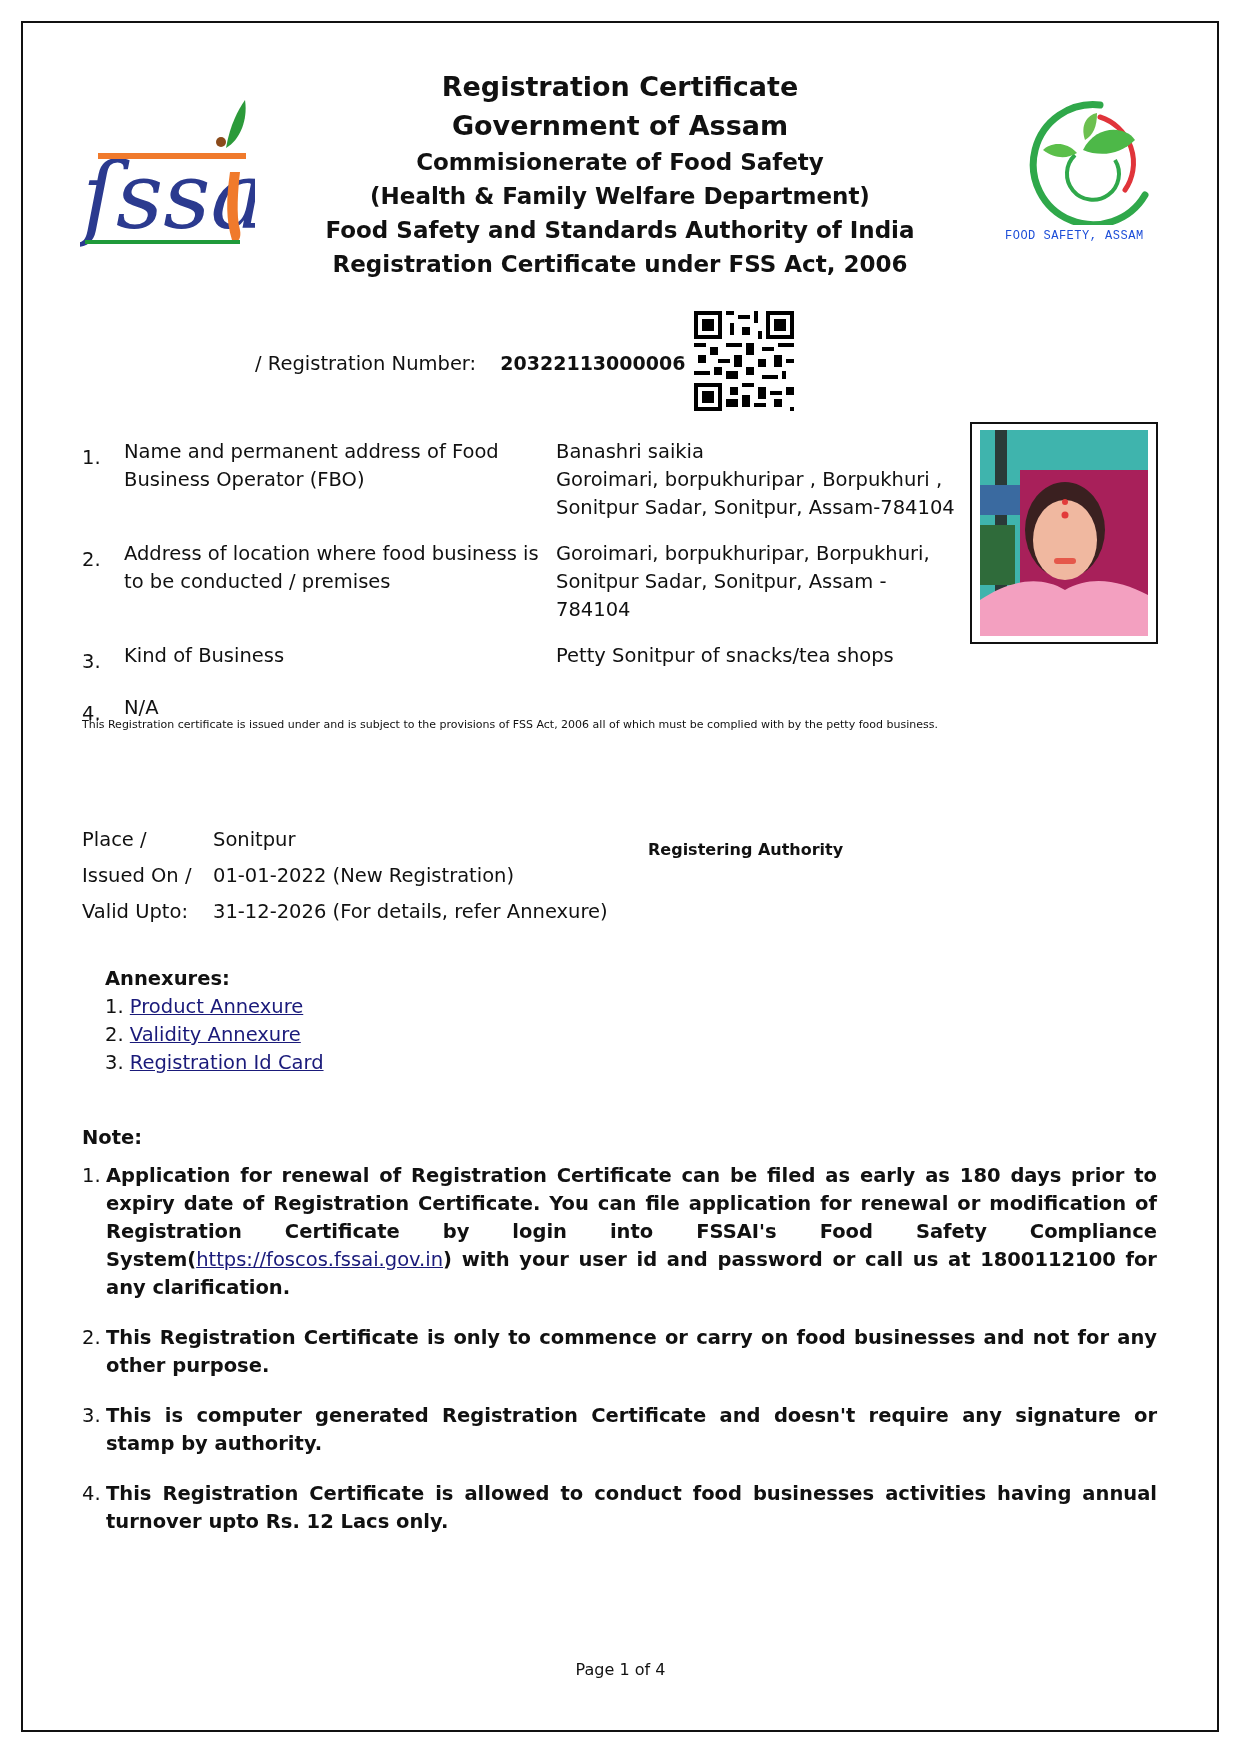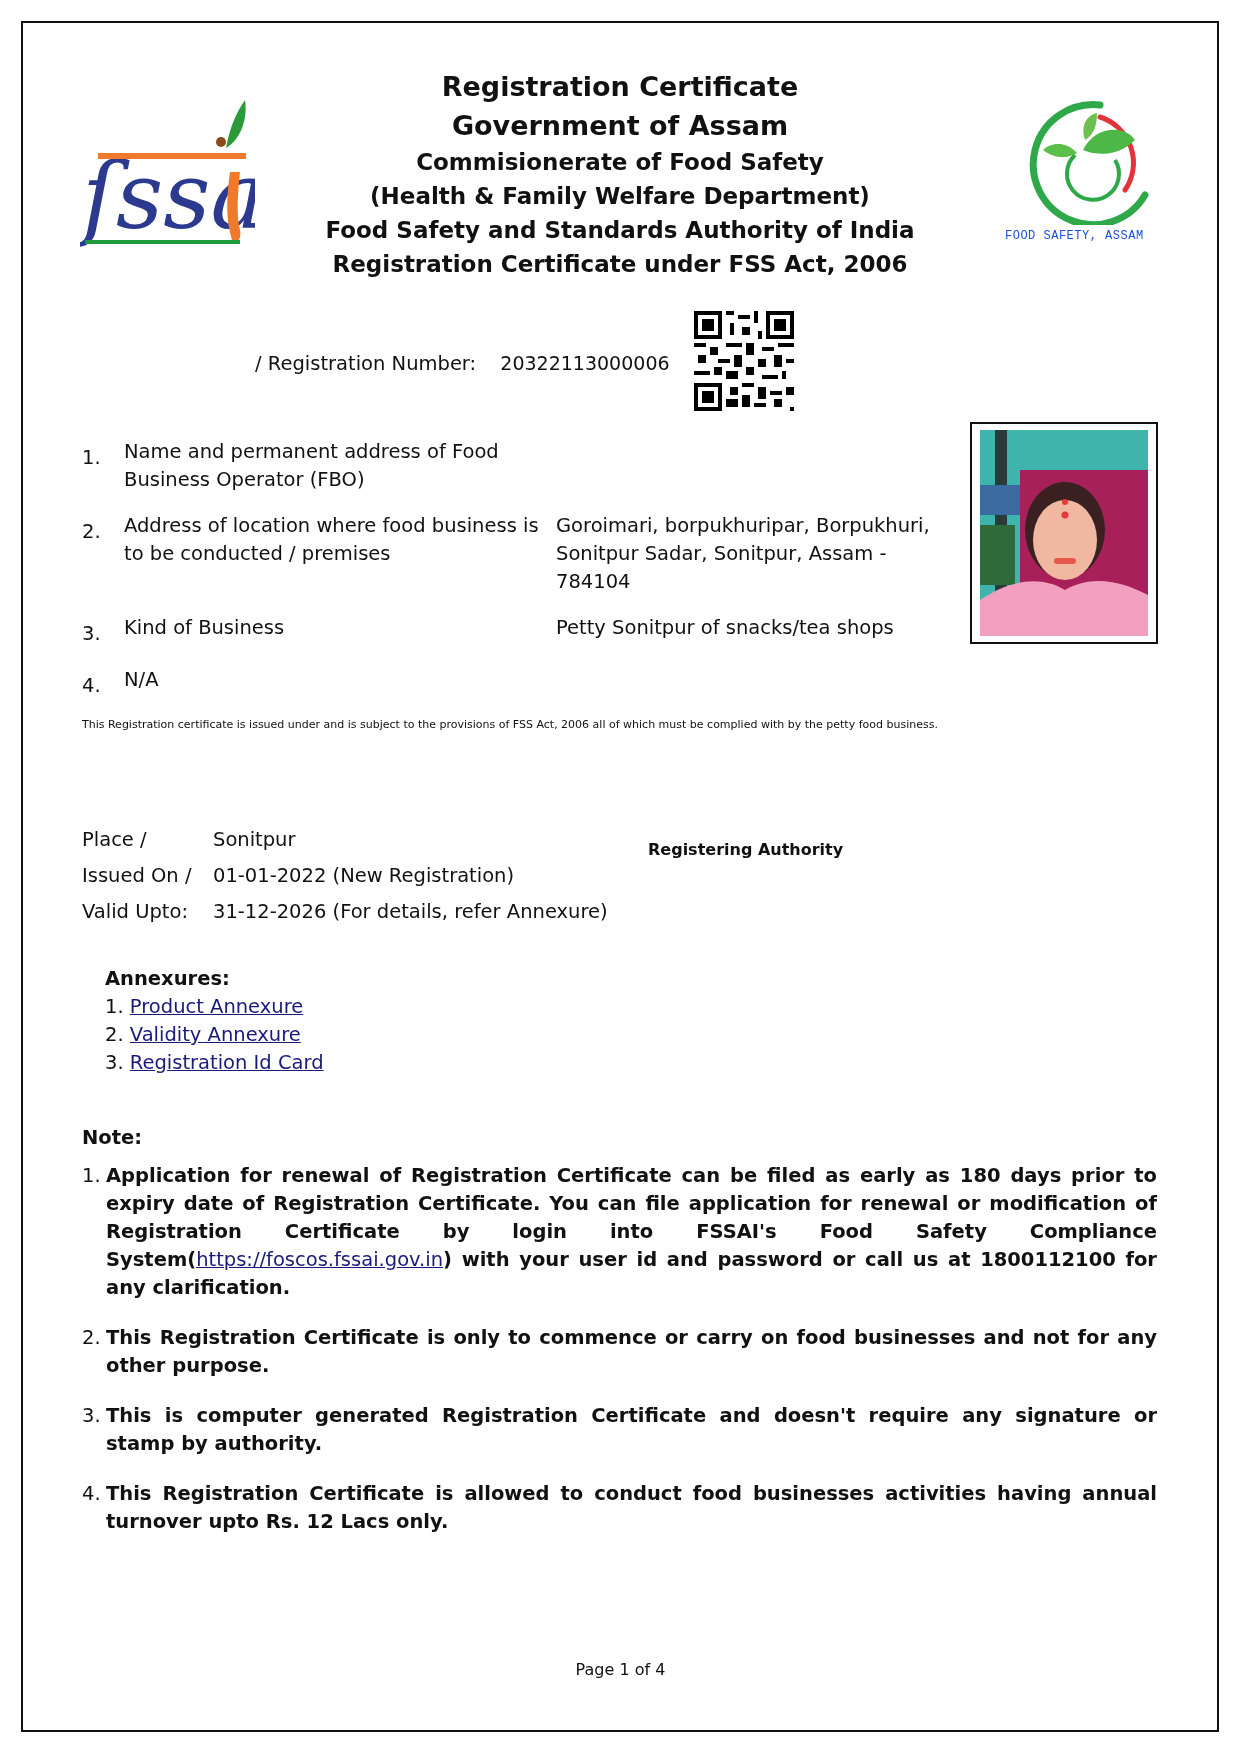--- a/index.html
+++ b/index.html
@@ -12,21 +12,21 @@
   
   .logo-fssai { left: 80px; top: 80px; width: 175px; height: 175px; }
   .logo-assam { left: 1005px; top: 95px; width: 165px; height: 150px; }
   .logo-assam-caption { position:absolute; left:0; right:0; bottom:2px; 
         font-family: Liberation Mono, monospace; font-size: 12px; letter-spacing: 0.5px; color: #1d4ed8; }
   .title-block { left: 300px; top: 67px; width: 640px; text-align: center; font-weight: bold; }
   .title-block .t1 { font-size: 27px; line-height: 39px; }
   .title-block .t2 { font-size: 23px; line-height: 34px; }
 
   .regno { top: 352px; left: 255px; font-size: 19.5px; }
-  .regno .num { font-weight: normal; margin-left: 18px; font-size: 19px; }
+  .regno .num { font-weight: bold; margin-left: 18px; font-size: 19px; }
   .qr { left: 694px; top: 311px; width: 100px; height: 100px; }
 
   
   .details { left: 82px; top: 438px; width: 880px; font-size: 19.5px; line-height: 28px; }
   .row { display: flex; margin-bottom: 18px; }
   .row .idx { width: 42px; padding-top: 6px; }
   .row .lbl { width: 432px; }
   .row .val { flex: 1; }
 
   .photo-frame { left: 970px; top: 422px; width: 184px; height: 218px; border: 2px solid #111; background:#fff; }
@@ -141,20 +141,25 @@
         <rect x="20" y="22" width="2" height="2"></rect>
         <rect x="24" y="24" width="1" height="1"></rect>
     </g>
   </svg>
 </div>
 
 <div class="abs details">
   <div class="row">
     <div class="idx">1.</div>
     <div class="lbl">Name and permanent address of Food Business Operator (FBO)</div>
+    <div class="val">
+      <div>Banashri saikia</div>
+      <div>Goroimari, borpukhuripar , Borpukhuri ,</div>
+      <div>Sonitpur Sadar, Sonitpur, Assam-784104</div>
+    </div>
   </div>
   <div class="row">
     <div class="idx">2.</div>
     <div class="lbl">Address of location where food business is to be conducted / premises</div>
     <div class="val">
       <div>Goroimari, borpukhuripar, Borpukhuri,</div>
       <div>Sonitpur Sadar, Sonitpur, Assam - 784104</div>
     </div>
   </div>
   <div class="row">

